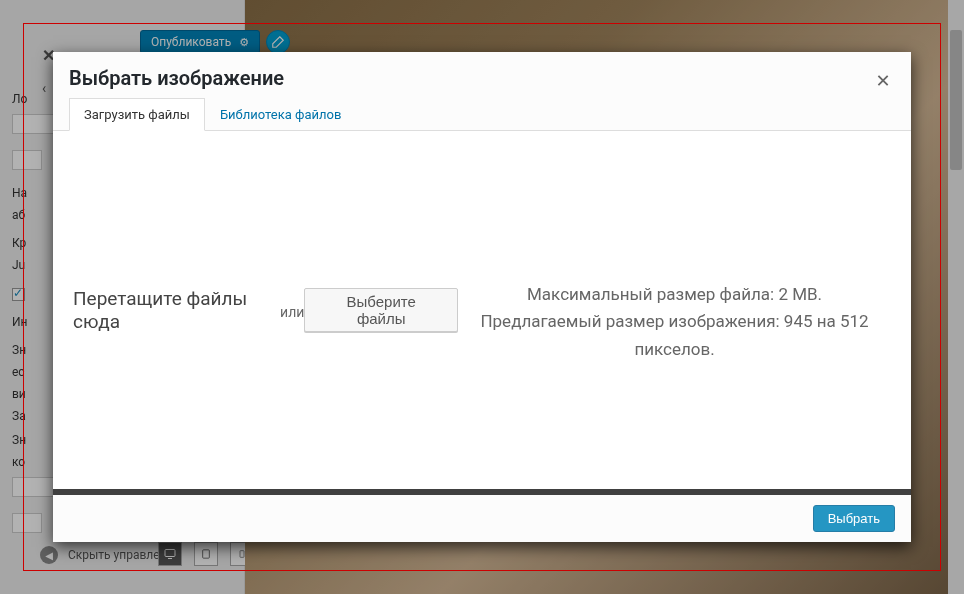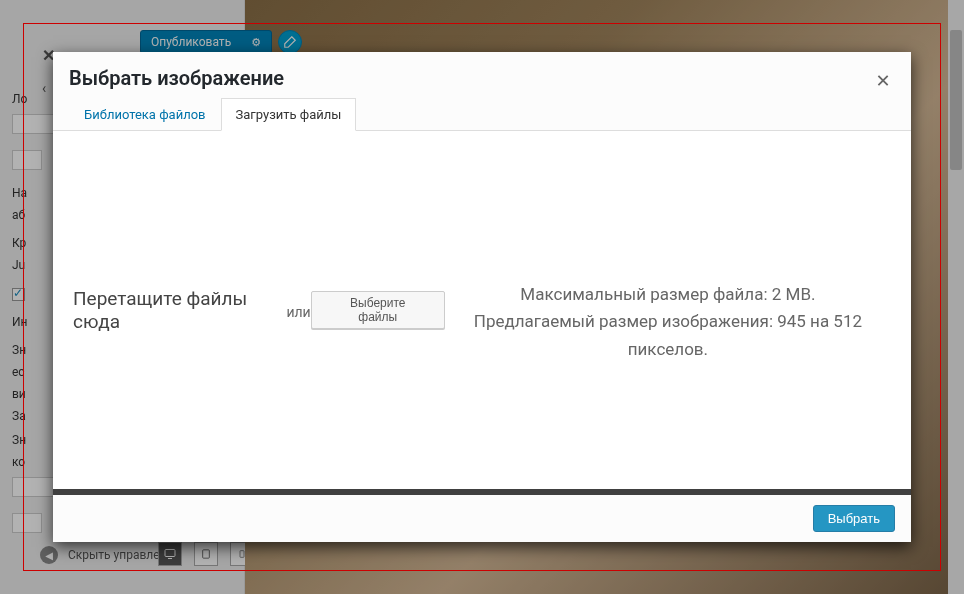--- a/index.html
+++ b/index.html
@@ -38,21 +38,21 @@
     }
     .bg-publish {
       background: #0085ba;
       color: #fff;
       font-size: 12px;
       padding: 4px 10px;
       border-radius: 3px;
       border: 1px solid #006799;
       display: flex;
       align-items: center;
-      gap: 20px;
+      gap: 8px;
     }
     .bg-gear-btn {
       background: #00a0d2;
       border-radius: 50%;
       width: 24px;
       height: 24px;
       display: flex;
       align-items: center;
       justify-content: center;
       border: 1px solid #0085ba;
@@ -243,21 +243,21 @@
     }
     .drop-or {
       font-size: 14px;
       color: #666;
       margin: 14px 0 10px;
     }
     .select-files-btn {
       background: #f7f7f7;
       border: 1px solid #ccc;
       padding: 4px 20px;
-      font-size: 12px;
+      font-size: 15px;
       color: #555;
       cursor: pointer;
       border-radius: 2px;
       box-shadow: 0 1px 0 #ccc;
     }
     .size-info {
       font-size: 17px;
       color: #666;
       margin-top: 24px;
       text-align: center;
@@ -362,22 +362,22 @@
 </div>
 
 <div class="overlay"></div>
 
 <div class="modal">
   <div class="modal-header">
     <div class="modal-title">Выбрать изображение</div>
     <div class="modal-close">✕</div>
   </div>
   <div class="modal-tabs">
+    <div class="modal-tab active">Загрузить файлы</div>
     <div class="modal-tab">Библиотека файлов</div>
-    <div class="modal-tab active">Загрузить файлы</div>
   </div>
   <div class="modal-body">
     <div class="drop-title">Перетащите файлы сюда</div>
     <div class="drop-or">или</div>
     <button class="select-files-btn">Выберите файлы</button>
     <div class="size-info">
       <div>Максимальный размер файла: 2 MB.</div>
       <div>Предлагаемый размер изображения: 945 на 512 пикселов.</div>
     </div>
   </div>

